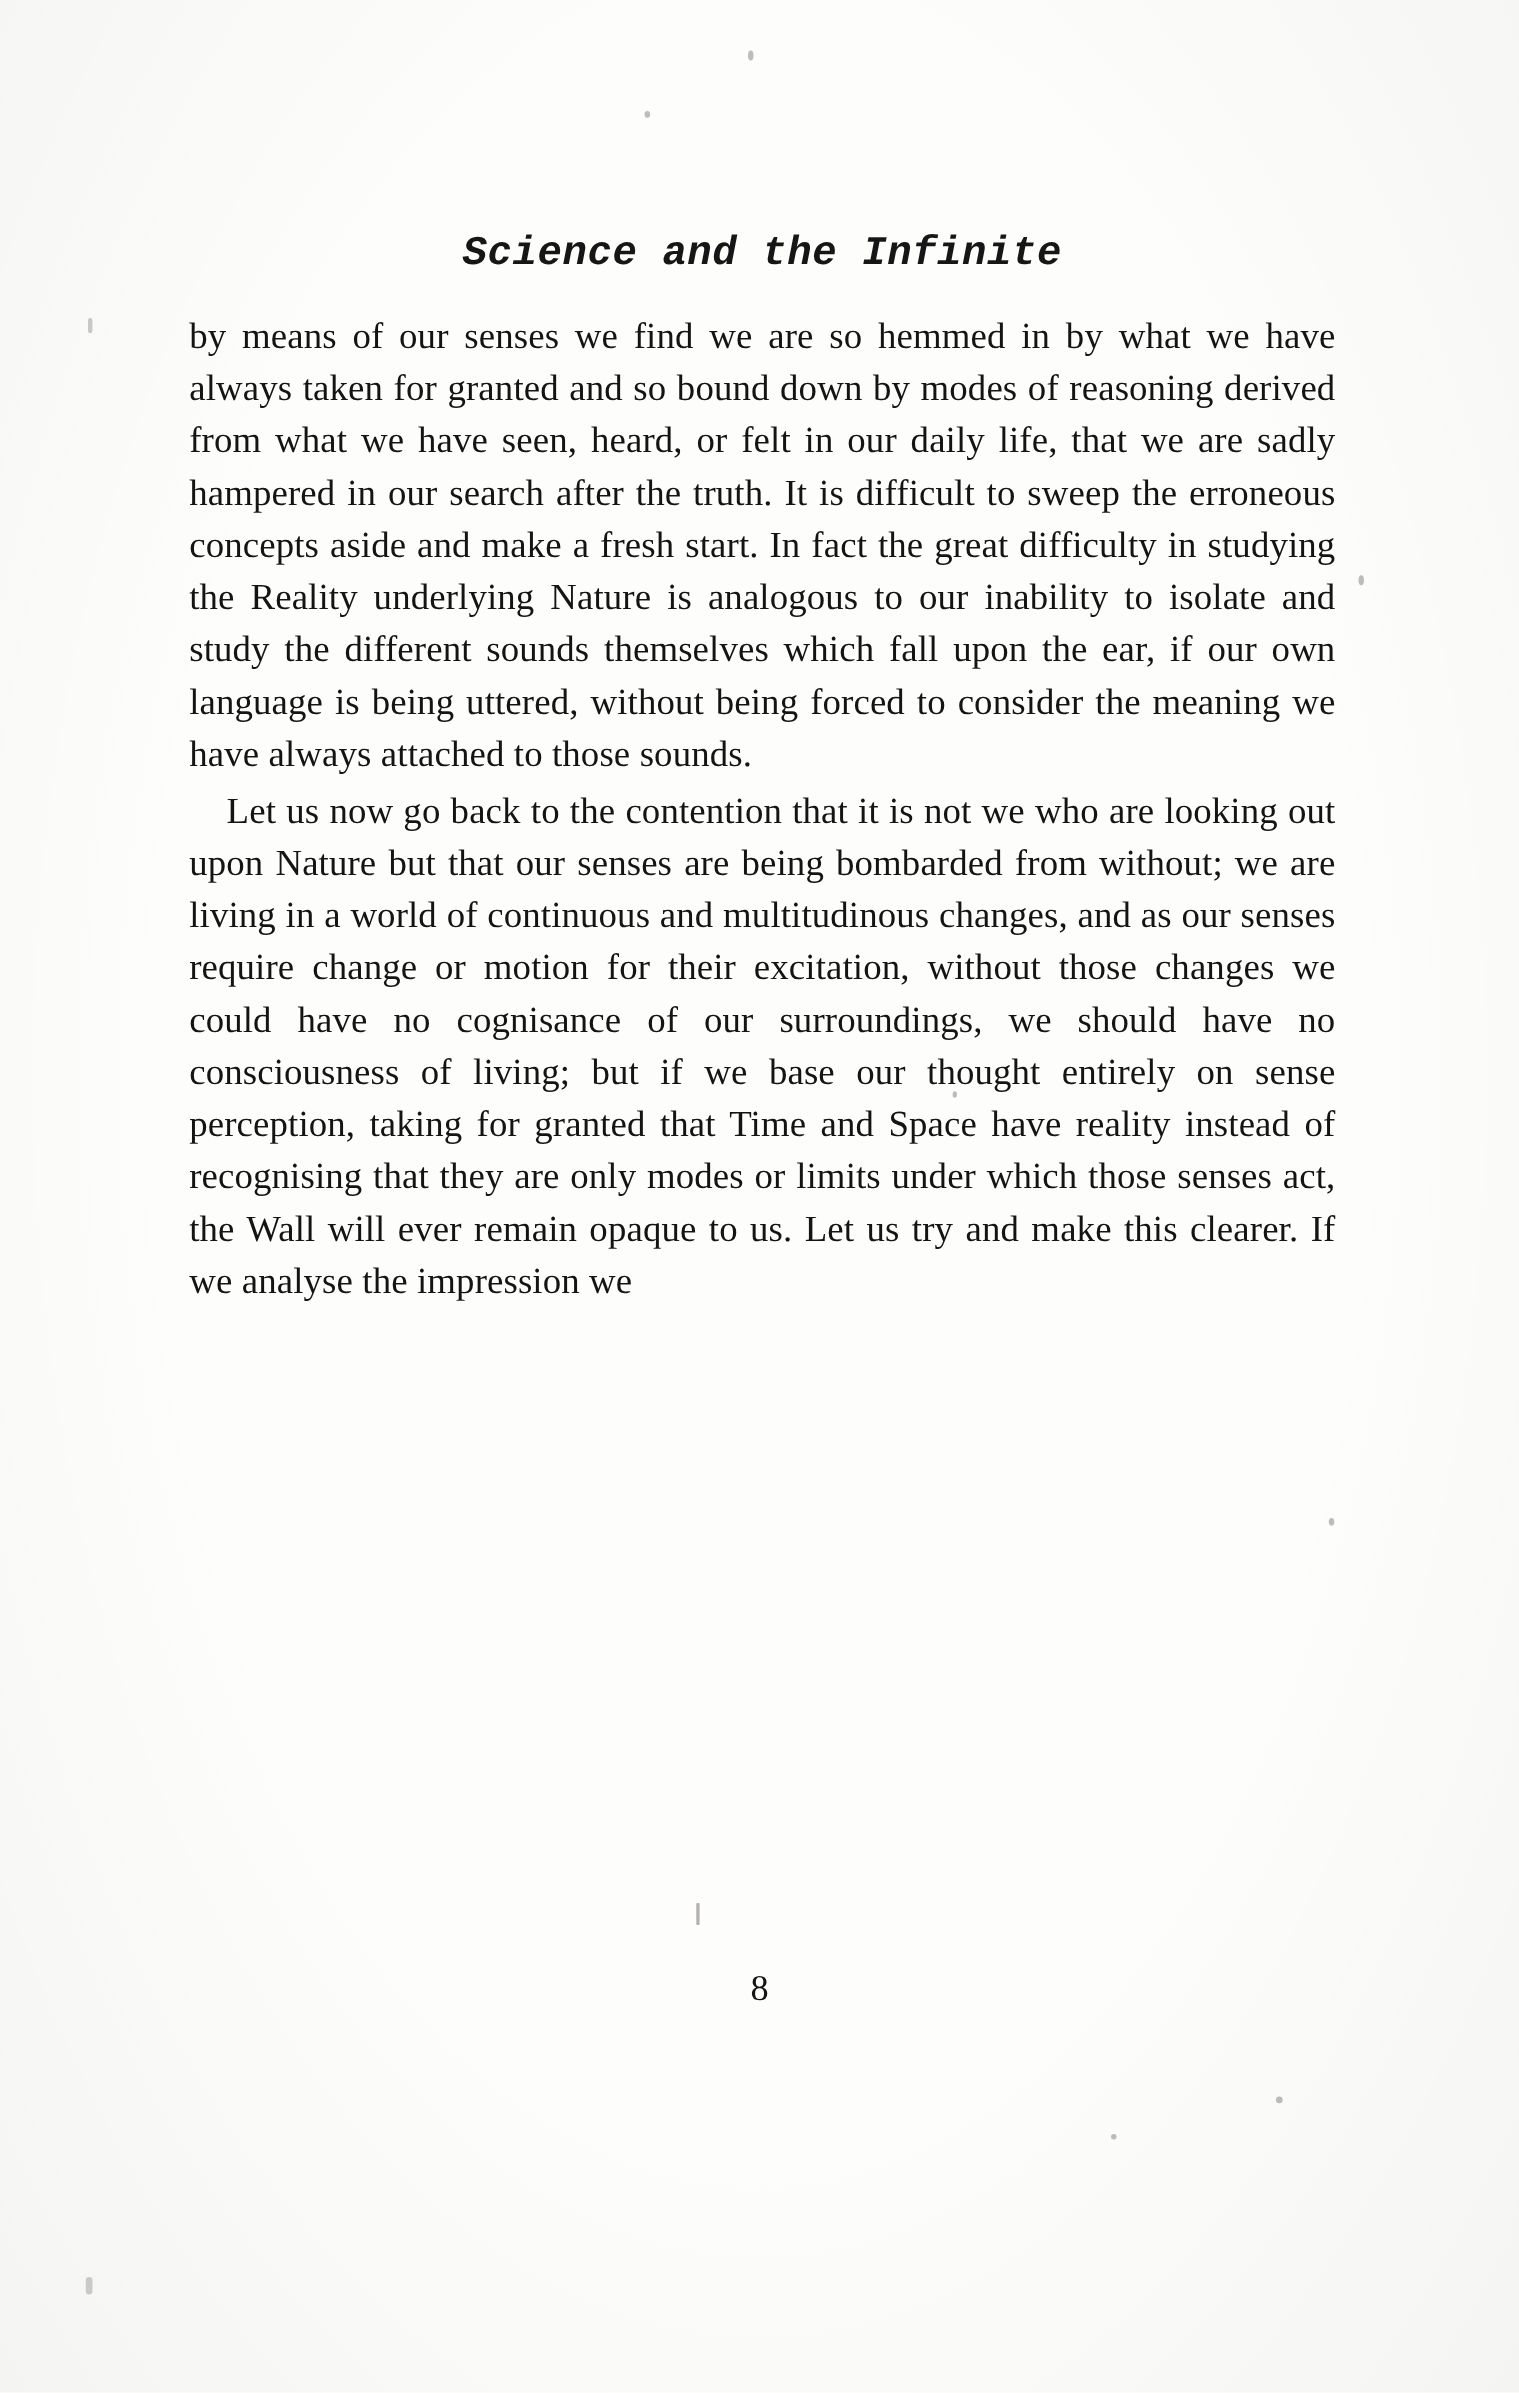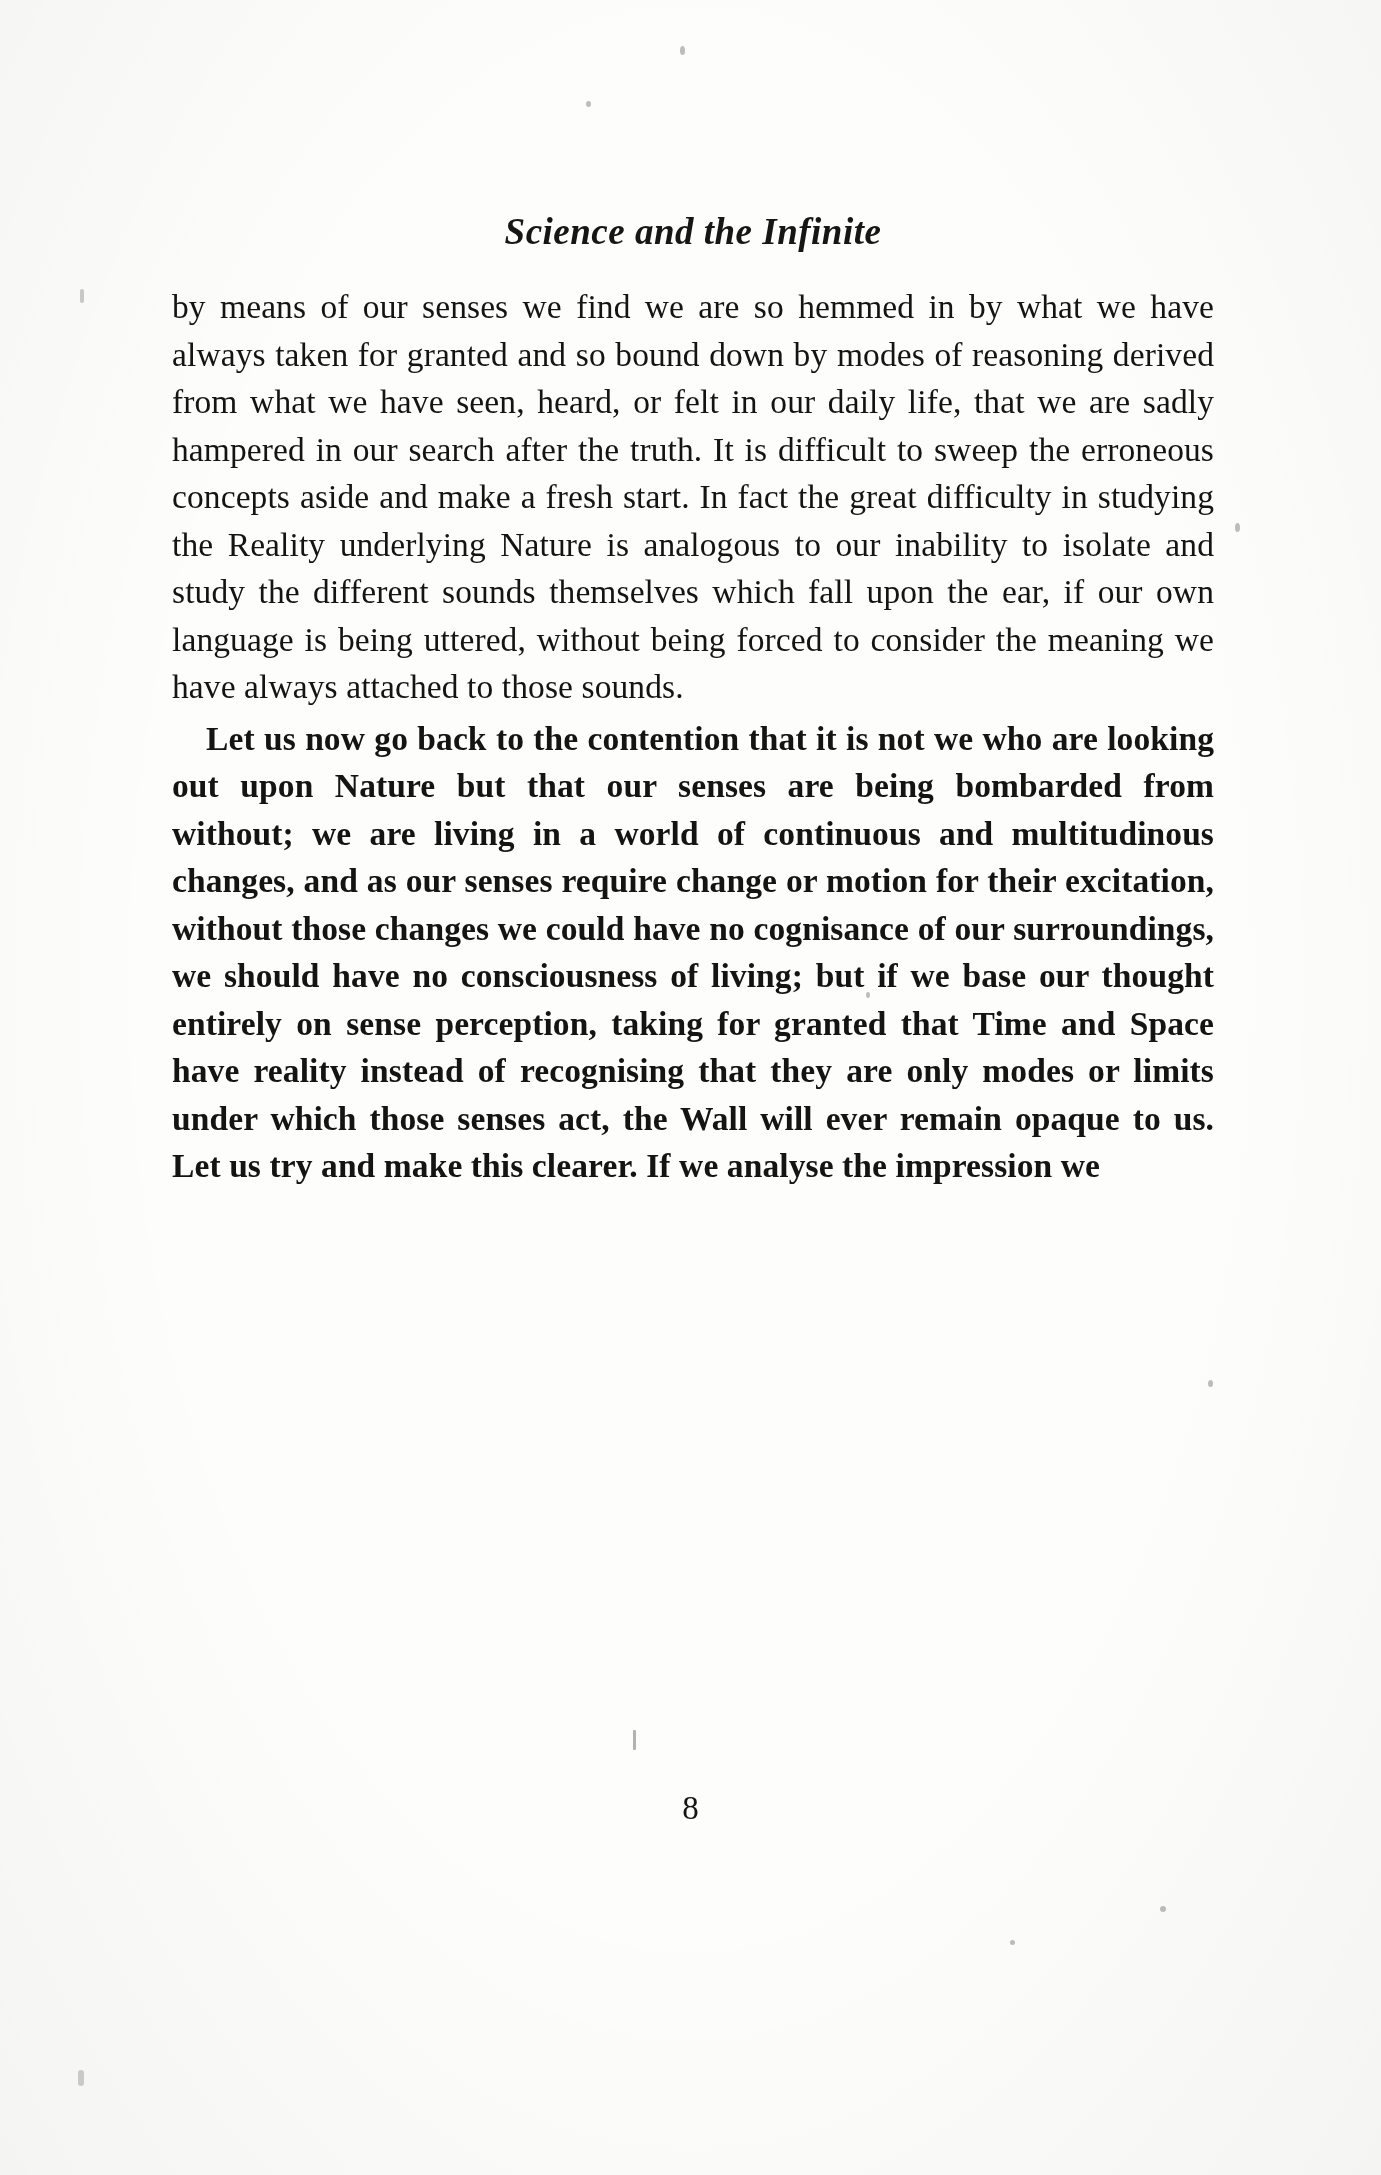--- a/index.html
+++ b/index.html
@@ -35,37 +35,36 @@
     top: 210px;
     width: 1050px;
   }
   .running-head {
     text-align: center;
     font-style: italic;
     font-size: 37px;
     letter-spacing: 0.5px;
     color: #161616;
     margin: 0 0 30px 0;
-    font-family: Liberation Serif, serif;
+    font-family: Liberation Mono, monospace;
   }
   p.body-par {
     margin: 4px;
     font-size: 33.5px;
     line-height: 47.5px;
     text-align: justify;
     text-justify: inter-word;
     color: #141414;
     letter-spacing: 0.1px;
   }
   p.body-par + p.body-par {
     margin-top: 0;
   }
   p.indent {
     text-indent: 34px;
-    font-weight: bold;
   }
   .folio {
     position: absolute;
     left: 0;
     right: 0;
     top: 1790px;
     text-align: center;
     font-size: 33px;
     color: #141414;
   }

